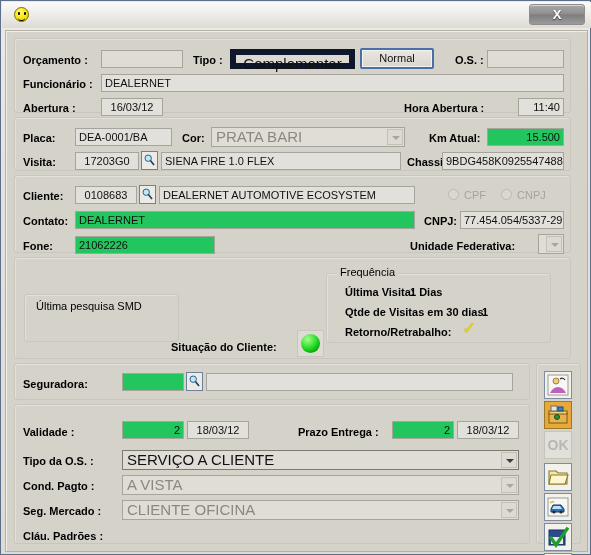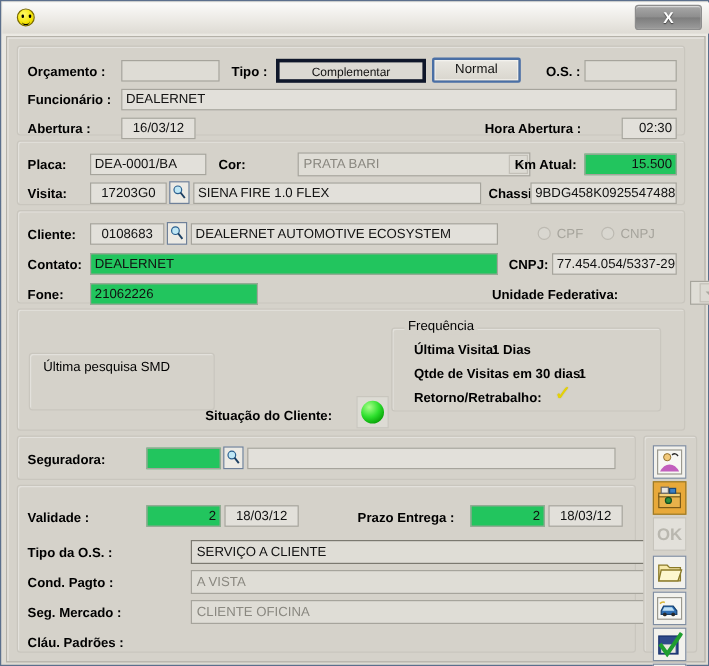--- a/index.html
+++ b/index.html
@@ -87,39 +87,39 @@
     font-size:11px;color:#111;
     padding:0 3px;line-height:16px;height:18px;
     overflow:hidden;white-space:nowrap;
   }
   .fld.white{background:#22c55e;}
   .fld.empty{background:#dedcd5;}
   .fld.r{text-align:right;}
   .fld.c{text-align:center;}
   .btnflat{
     position:absolute;box-sizing:border-box;
-    border:3px solid #0f172a;background:#dcdad3;
-    font-size:10px;line-height:18px;height:20px;text-align:center;color:#111;
+    border:6px solid #0f172a;background:#dcdad3;
+    font-size:15px;line-height:18px;height:20px;text-align:center;color:#111;
     cursor:pointer;
   }
   .btn3d{
     position:absolute;box-sizing:border-box;
     border:1px solid #8e9aa8;background:linear-gradient(#e9e7e1,#d9d6ce);
     font-size:11px;line-height:18px;height:21px;text-align:center;color:#111;
     border-radius:2px;cursor:pointer;
     box-shadow:inset 0 0 0 1px #f3f2ee;
   }
   .btn3d.sel{border:2px solid #4a6fa5;line-height:16px;}
   
   .combo{
     position:absolute;box-sizing:border-box;
     border:1px solid #a6a49c;background:#dfddd6;
-    height:20px;font-size:11px;line-height:18px;
+    height:20px;font-size:15px;line-height:18px;
     padding:0 28px 0 4px;color:#111;
-    overflow:hidden;white-space:nowrap;cursor:pointer;margin-left:37px;
+    overflow:hidden;white-space:nowrap;cursor:pointer;
   }
   .combo.dis{color:#8a8880;background:#dfddd6;}
   .combo .arrow{
     position:absolute;right:1px;top:1px;width:16px;height:16px;
     background:#dcdad3;border:1px solid #c3c0b8;box-sizing:border-box;
   }
   .combo .arrow:after{
     content:"";position:absolute;left:4px;top:6px;
     border-left:4px solid transparent;border-right:4px solid transparent;
     border-top:4px solid #3a3a3a;
@@ -188,21 +188,21 @@
       <div class="lbl" style="left:440px;top:14px;">O.S. :</div>
       <div class="fld empty" style="left:472px;top:11px;width:77px;"></div>
 
       <div class="lbl" style="left:8px;top:38px;">Funcionário :</div>
       <div class="fld" style="left:86px;top:35px;width:463px;">DEALERNET</div>
 
       <div class="lbl" style="left:8px;top:62px;">Abertura :</div>
       <div class="fld c" style="left:86px;top:59px;width:62px;">16/03/12</div>
 
       <div class="lbl" style="left:389px;top:62px;">Hora Abertura :</div>
-      <div class="fld r" style="left:503px;top:59px;width:46px;">02:30</div>
+      <div class="fld r" style="left:503px;top:59px;width:46px;">11:40</div>
     </div>
 
     <div class="panel" style="left:8px;top:86px;width:557px;height:54px;">
 
       <div class="lbl" style="left:8px;top:13px;">Placa:</div>
       <div class="fld" style="left:60px;top:10px;width:97px;">DEA-0001/BA</div>
 
       <div class="lbl" style="left:167px;top:13px;">Cor:</div>
       <div class="combo dis" style="left:196px;top:9px;width:194px;">
         <span>PRATA BARI</span>

